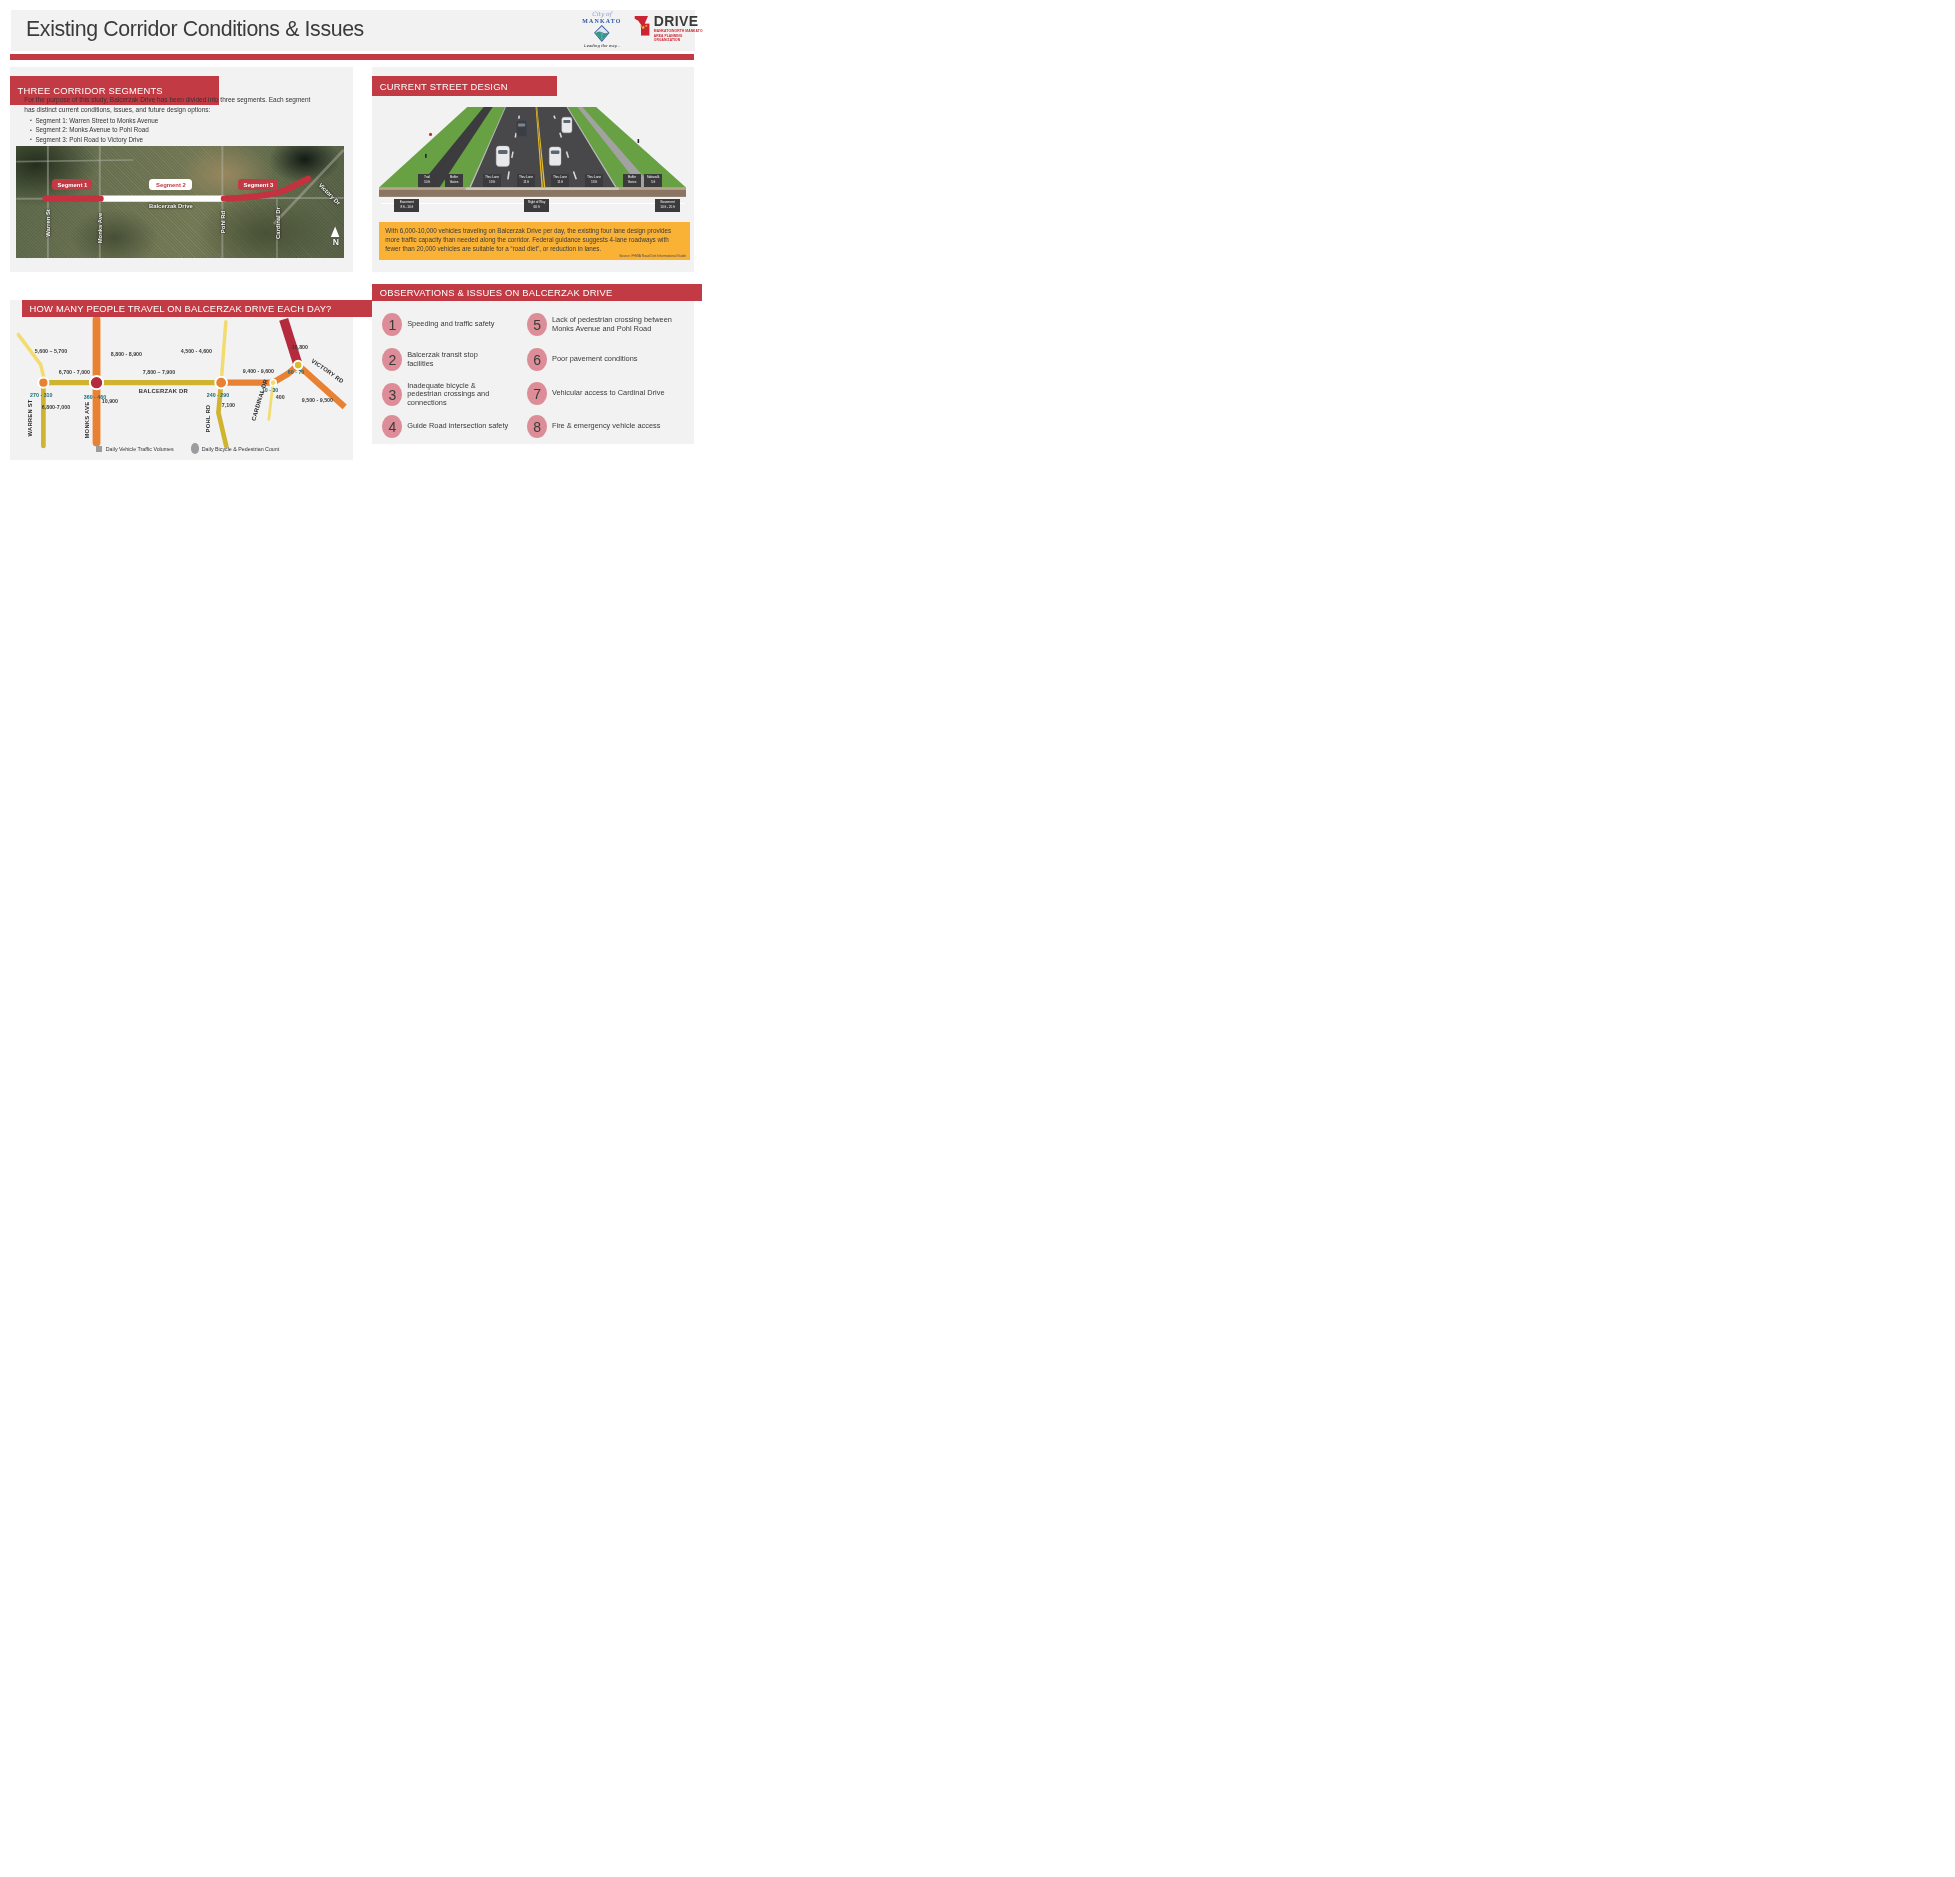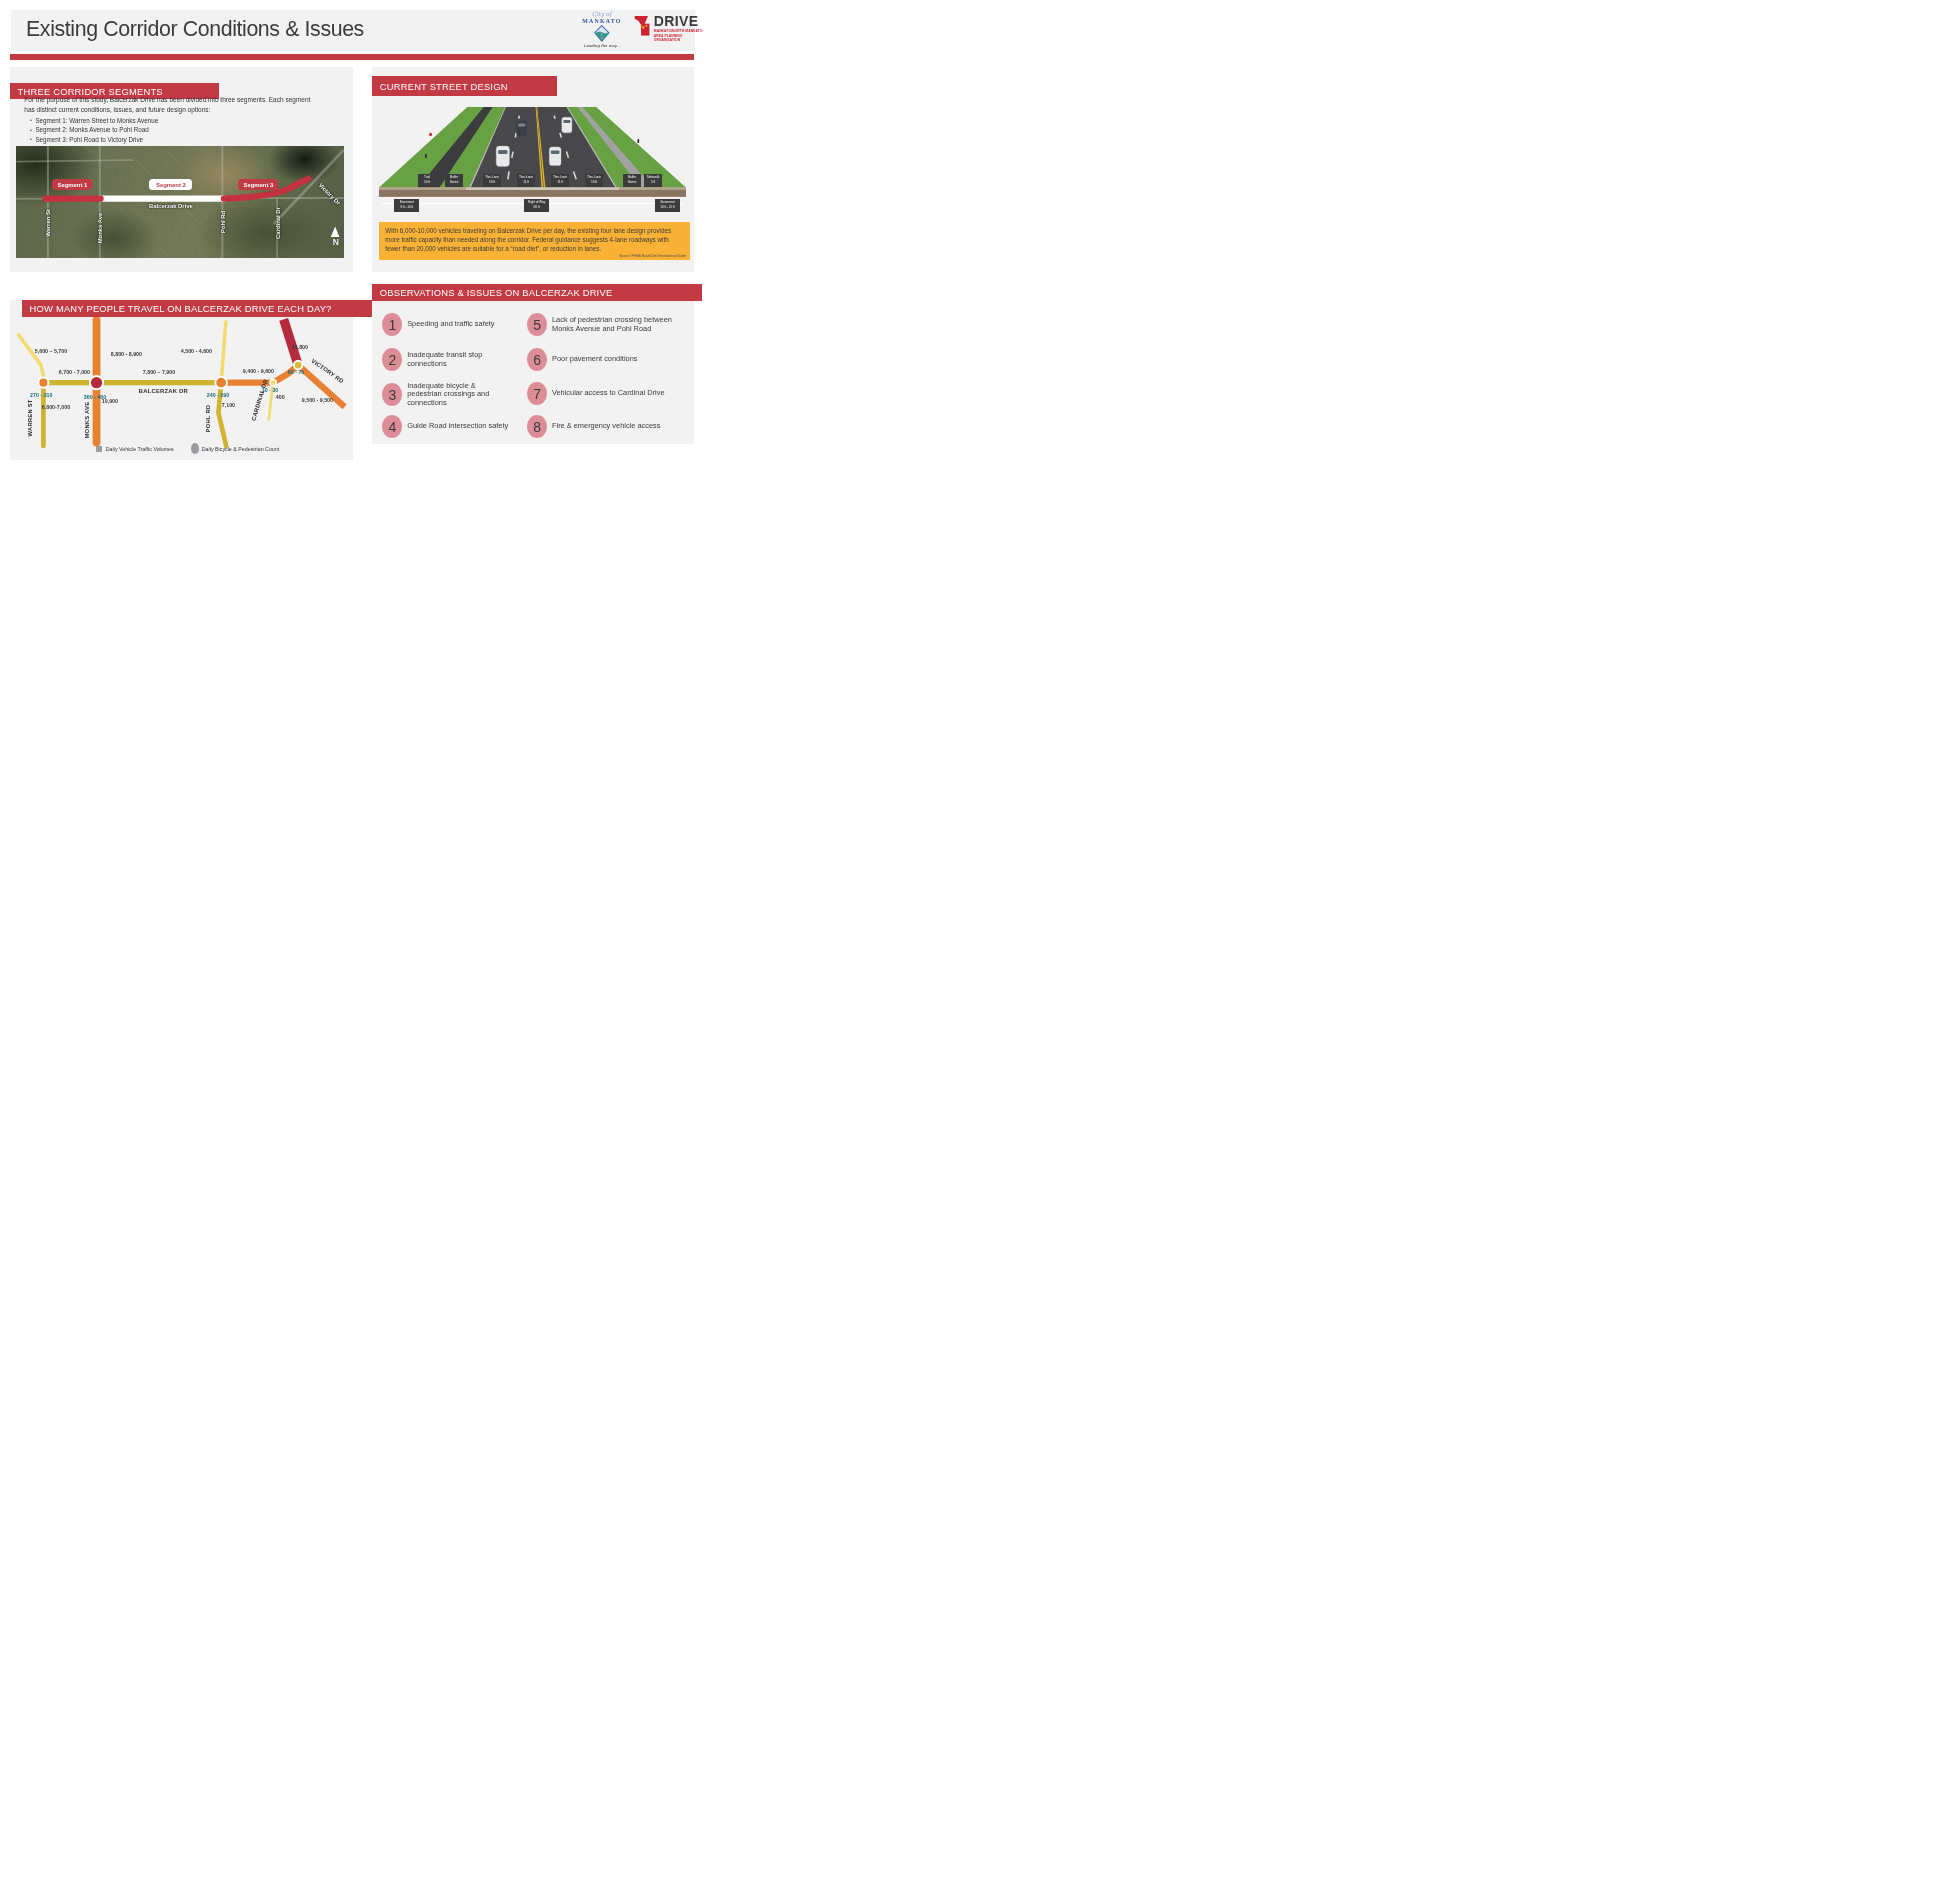--- a/index.html
+++ b/index.html
@@ -95,21 +95,21 @@
           <div class="mapo-name">DRIVE</div>
           <div class="mapo-sub" style="margin-top:1.6px">MANKATO/NORTH MANKATO</div>
           <div class="mapo-sub">AREA PLANNING ORGANIZATION</div>
         </div>
       </div>
     </div>
   </div>
   <div class="abs red-rule"></div>
 
   <div class="abs panel p-tl">
-    <div class="abs hbar" style="left:0;top:16px;width:201px;height:16px;text-align:center;">
+    <div class="abs hbar" style="left:0;top:9px;width:201px;height:29px;text-align:center;">
       <span>THREE CORRIDOR SEGMENTS</span>
     </div>
     <div class="abs intro">For the purpose of this study, Balcerzak Drive has been divided into three segments. Each segment has distinct current conditions, issues, and future design options:</div>
     <div class="abs bullets">
       <div>Segment 1: Warren Street to Monks Avenue</div>
       <div>Segment 2: Monks Avenue to Pohl Road</div>
       <div>Segment 3: Pohl Road to Victory Drive</div>
     </div>
 
     <div class="abs map">
@@ -306,21 +306,21 @@
     <div class="abs hbar" style="left:0;top:0;width:322px;height:17px;font-size:9.4px;">
       <span>OBSERVATIONS &amp; ISSUES ON BALCERZAK DRIVE</span>
     </div>
 
     <div class="obs-item" style="left:10.2px;top:29px;">
       <div class="obs-num">1</div>
       <div class="obs-text" style="width:117px;">Speeding and traffic safety</div>
     </div>
     <div class="obs-item" style="left:10.2px;top:64px;">
       <div class="obs-num">2</div>
-      <div class="obs-text" style="width:86px;">Inadequate transit stop connections</div>
+      <div class="obs-text" style="width:86px;">Balcerzak transit stop facilities</div>
     </div>
     <div class="obs-item" style="left:10.2px;top:98px;">
       <div class="obs-num">3</div>
       <div class="obs-text" style="width:92px;">Inadequate bicycle &amp; pedestrian crossings and connections</div>
     </div>
     <div class="obs-item" style="left:10.2px;top:131px;">
       <div class="obs-num">4</div>
       <div class="obs-text" style="width:117px;">Guide Road intersection safety</div>
     </div>
     <div class="obs-item" style="left:155px;top:29px;">

